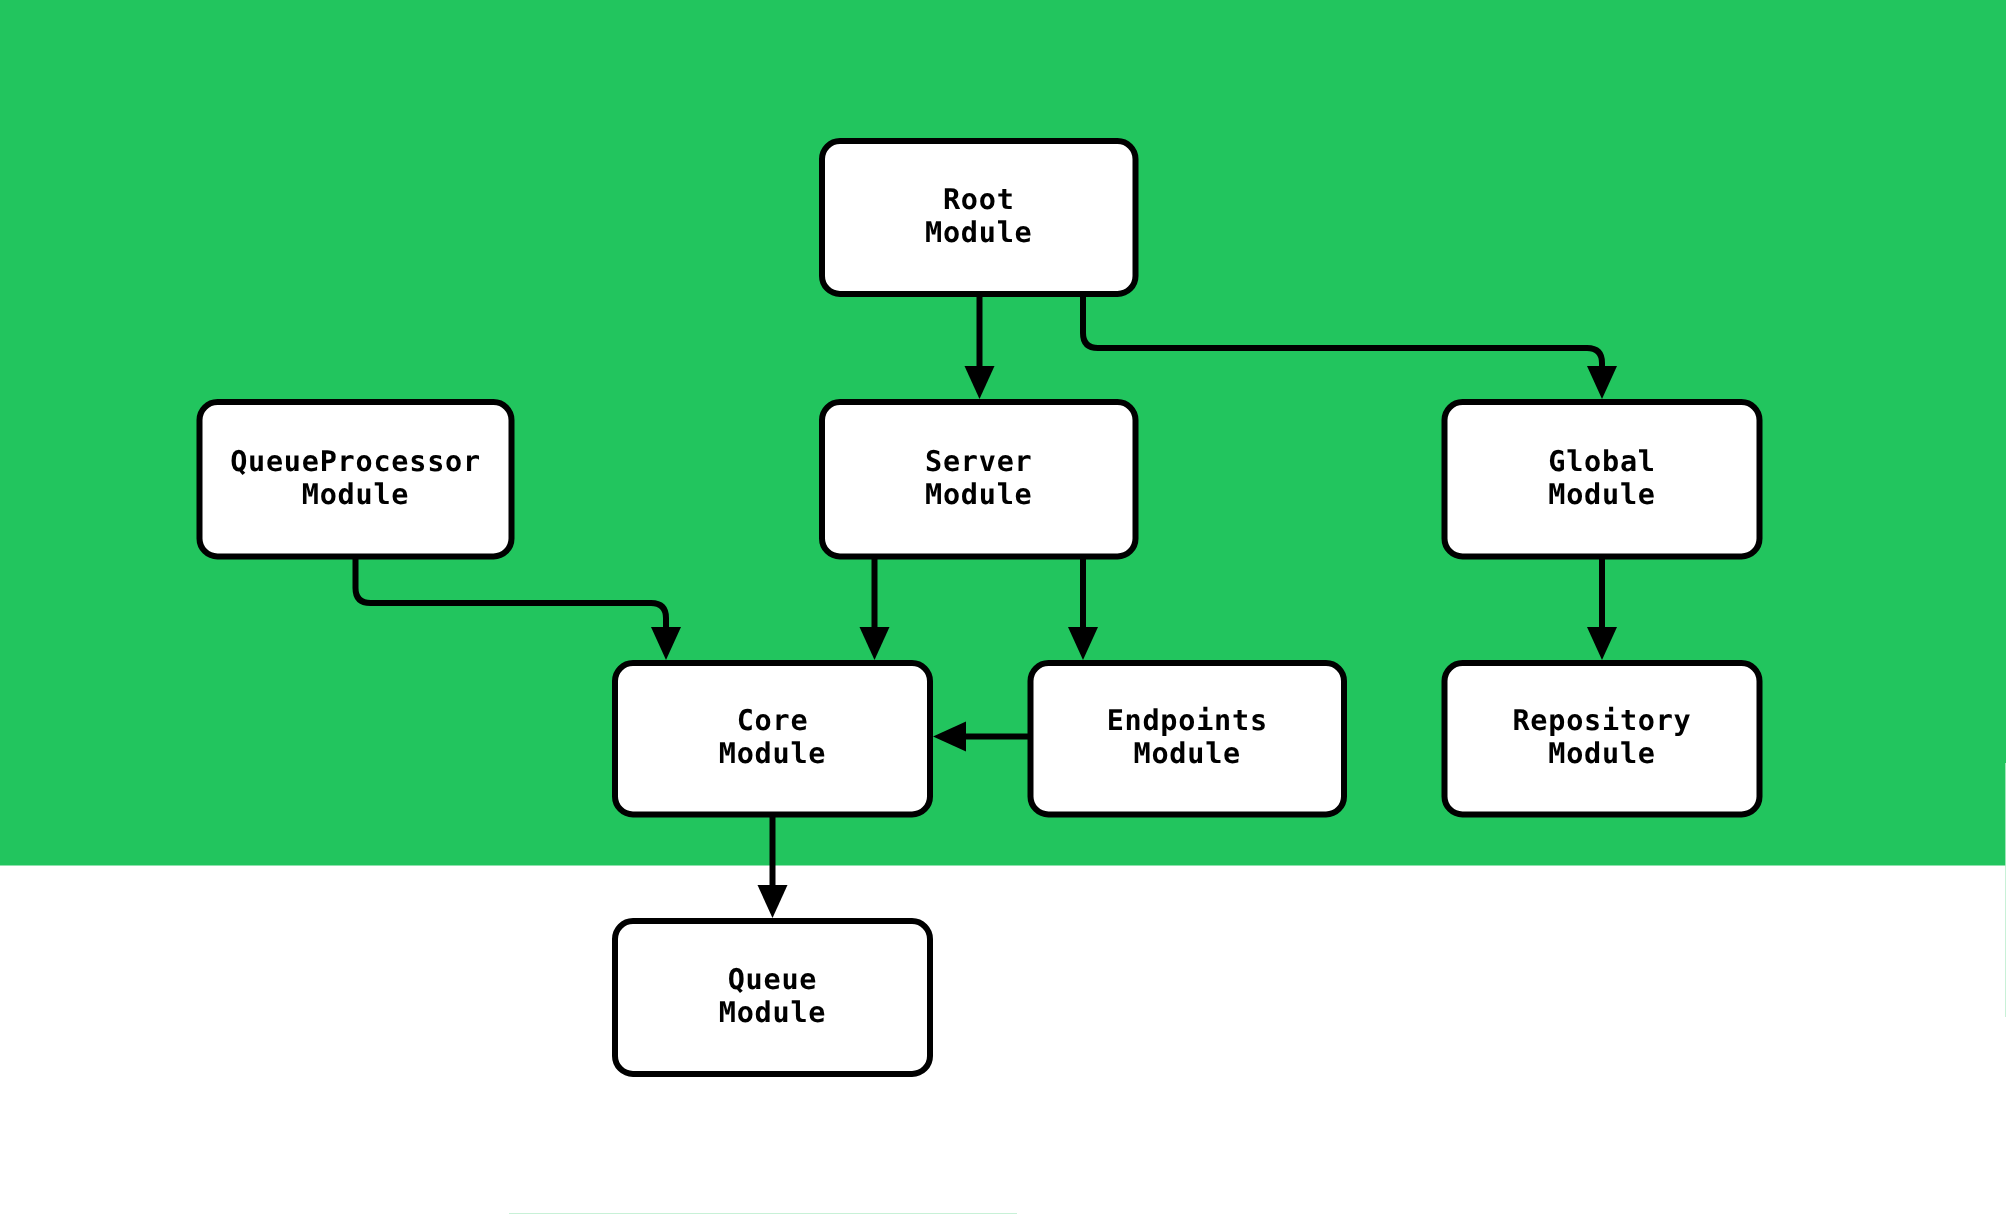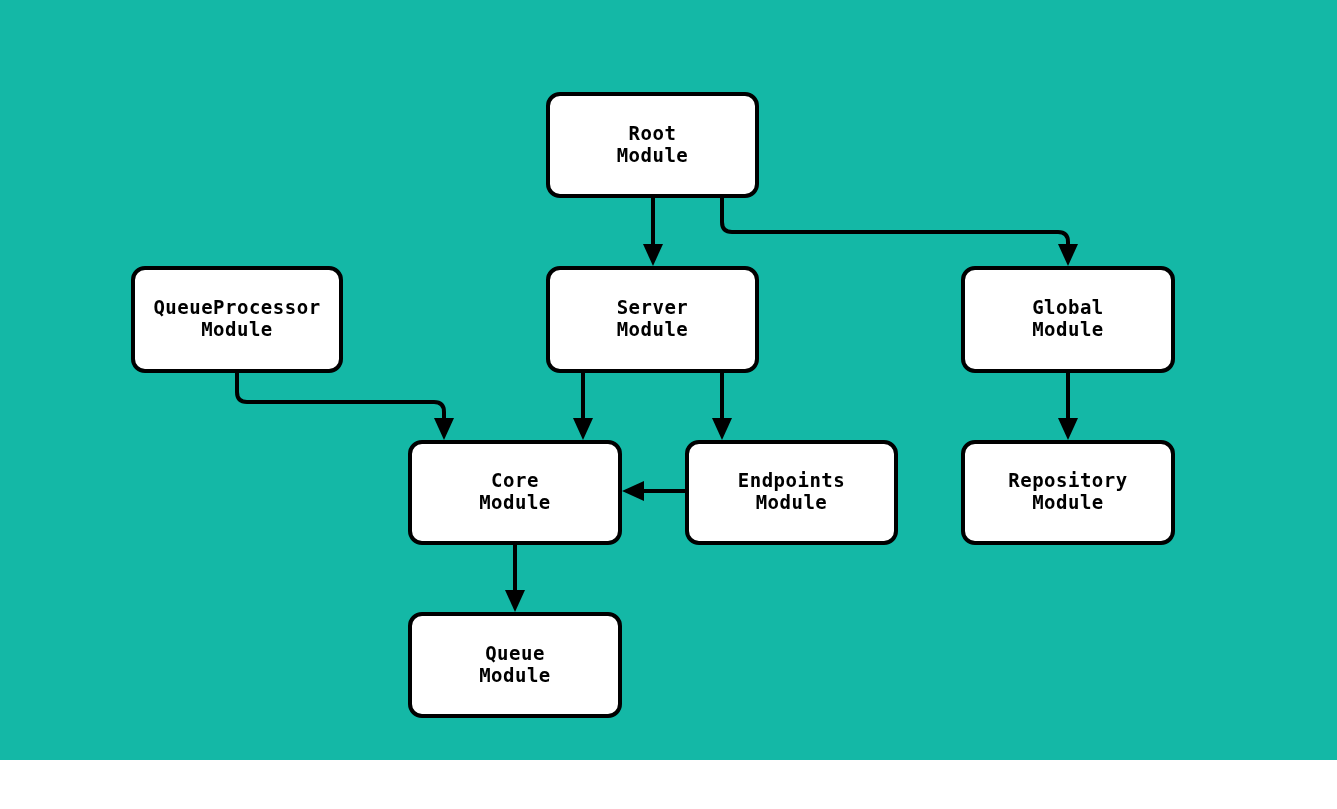--- a/index.html
+++ b/index.html
@@ -10,22 +10,22 @@
   }
   body {
     width: 1337px;
     height: 809px;
     font-family: "DejaVu Sans Mono", "Liberation Mono", monospace;
     overflow: hidden;
   }
   #diagram-root {
     position: relative;
     width: 1337px;
-    height: 760px;
-    background: #14b8a6;
+    height: 577px;
+    background: #22c55e;
   }
   svg#diagram-svg {
     display: block;
     width: 1337px;
     height: 809px;
   }
   .node-box {
     fill: #ffffff;
     stroke: #000000;
     stroke-width: 4;

